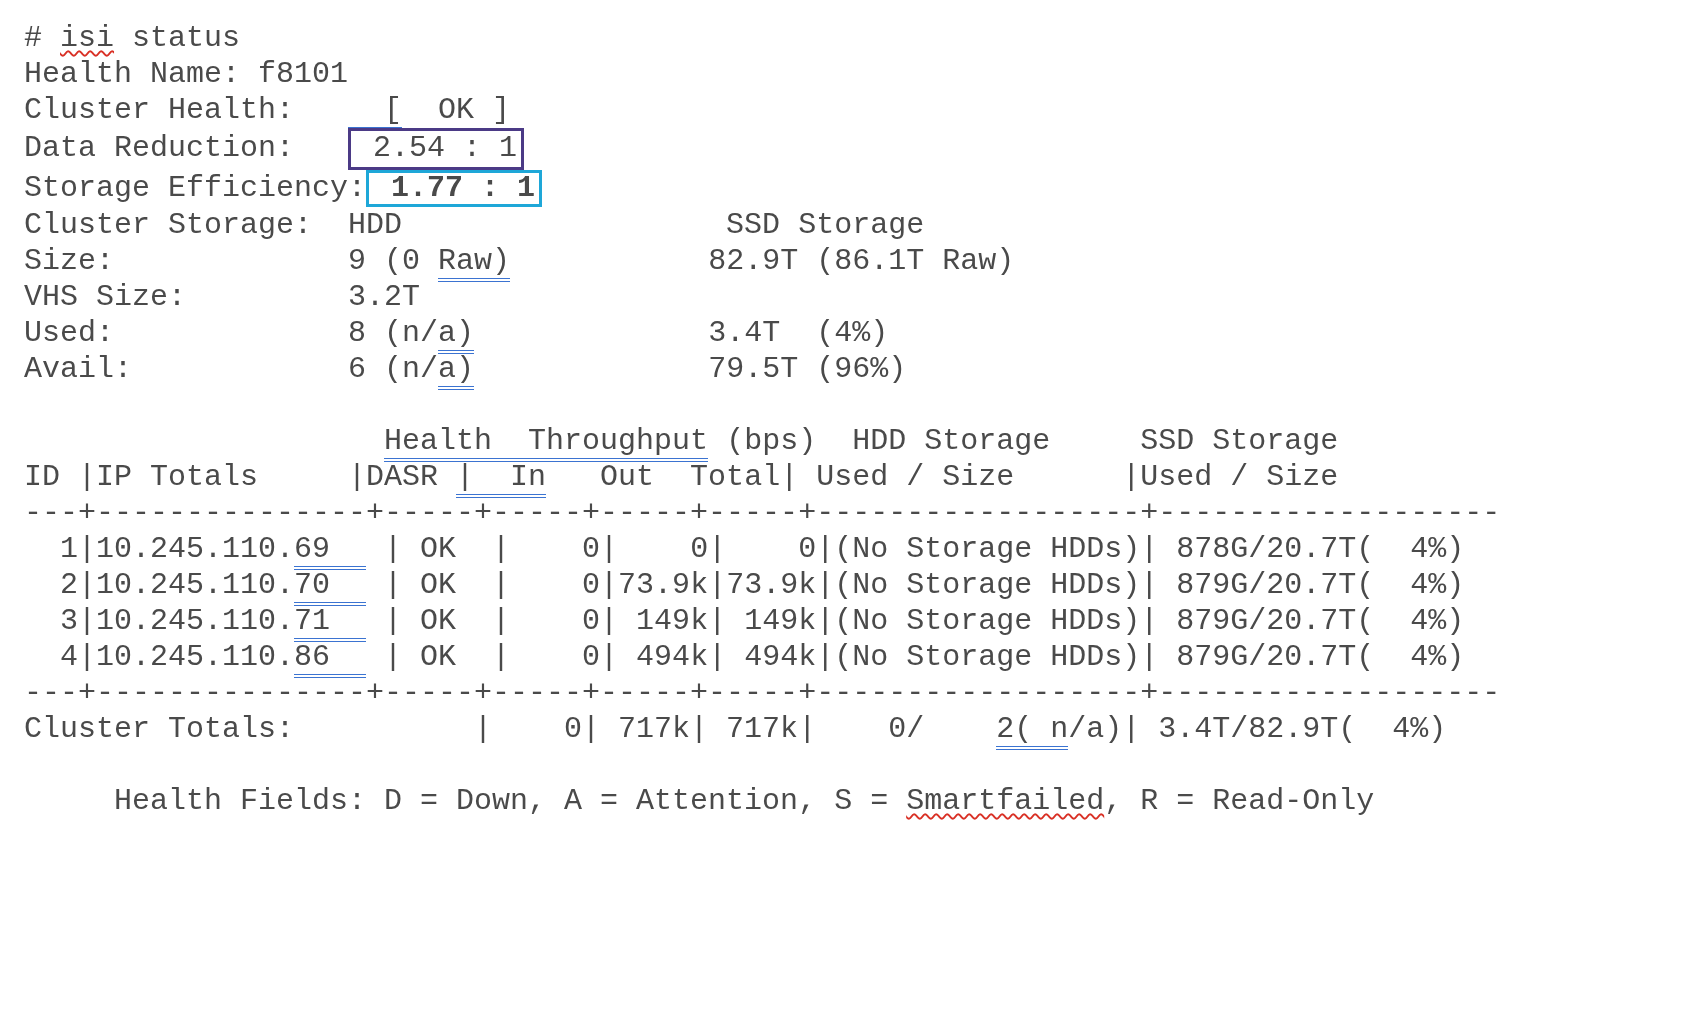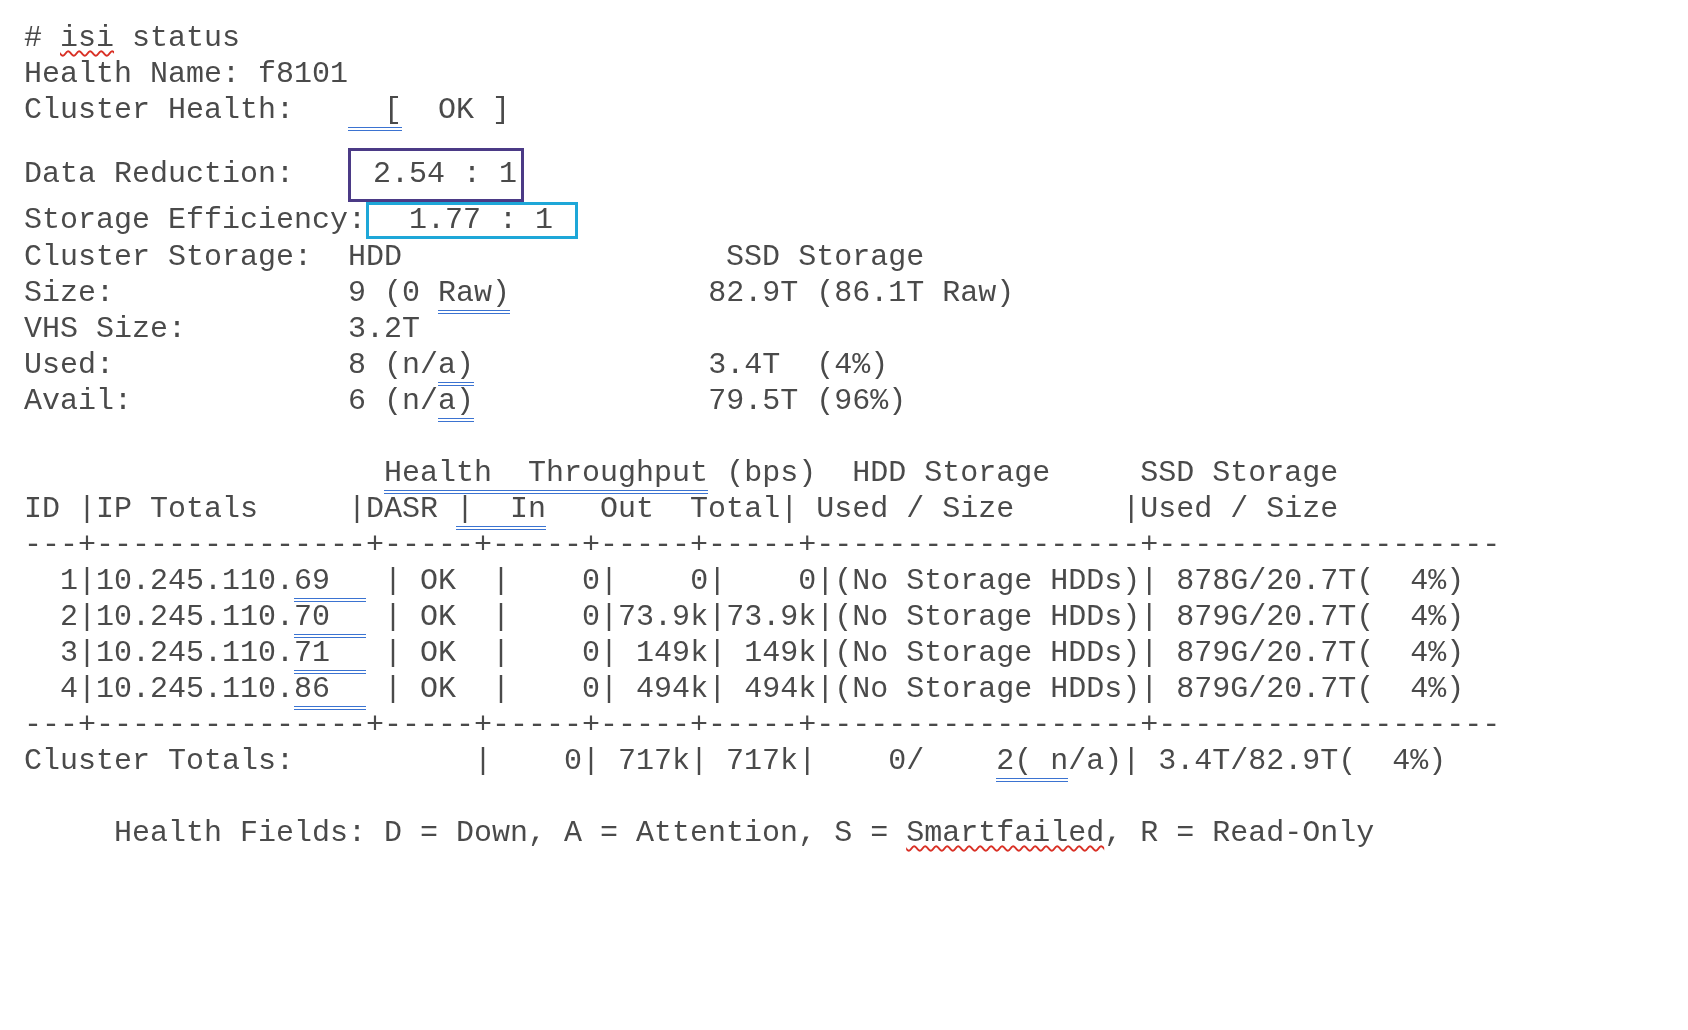--- a/index.html
+++ b/index.html
@@ -22,30 +22,30 @@
     text-decoration: underline wavy #d93025;
     text-decoration-thickness: 2px;
     text-underline-offset: 4px;
   }
   .dblue {
     border-bottom: 4px double #3b73d1;
     padding-bottom: 0px;
   }
   .box-purple {
     border: 3px solid #4b3a86;
-    padding: 8px 4px;
+    padding: 2px 4px;
     display: inline-block;
     line-height: 1.05;
-    margin-top: 20px;
   }
   .box-cyan {
     border: 3px solid #1ea7d8;
-    padding: 0 22px;
+    padding: 0 4px;
     display: inline-block;
     line-height: 1.05;
+    font-weight: bold;
   }
 </style>
 </head>
 <body>
 
 <div class="terminal"><span># </span><span class="squiggle-red">isi</span><span> status</span>
 <span>Health Name: </span><span>f8101</span>
 <span>Cluster Health:   </span><span class="dblue">  [</span><span>  OK ]</span>
 <span>Data Reduction:   </span><span class="box-purple"> 2.54 : 1</span>
 <span>Storage Efficiency:</span><span class="box-cyan"> 1.77 : 1</span>

